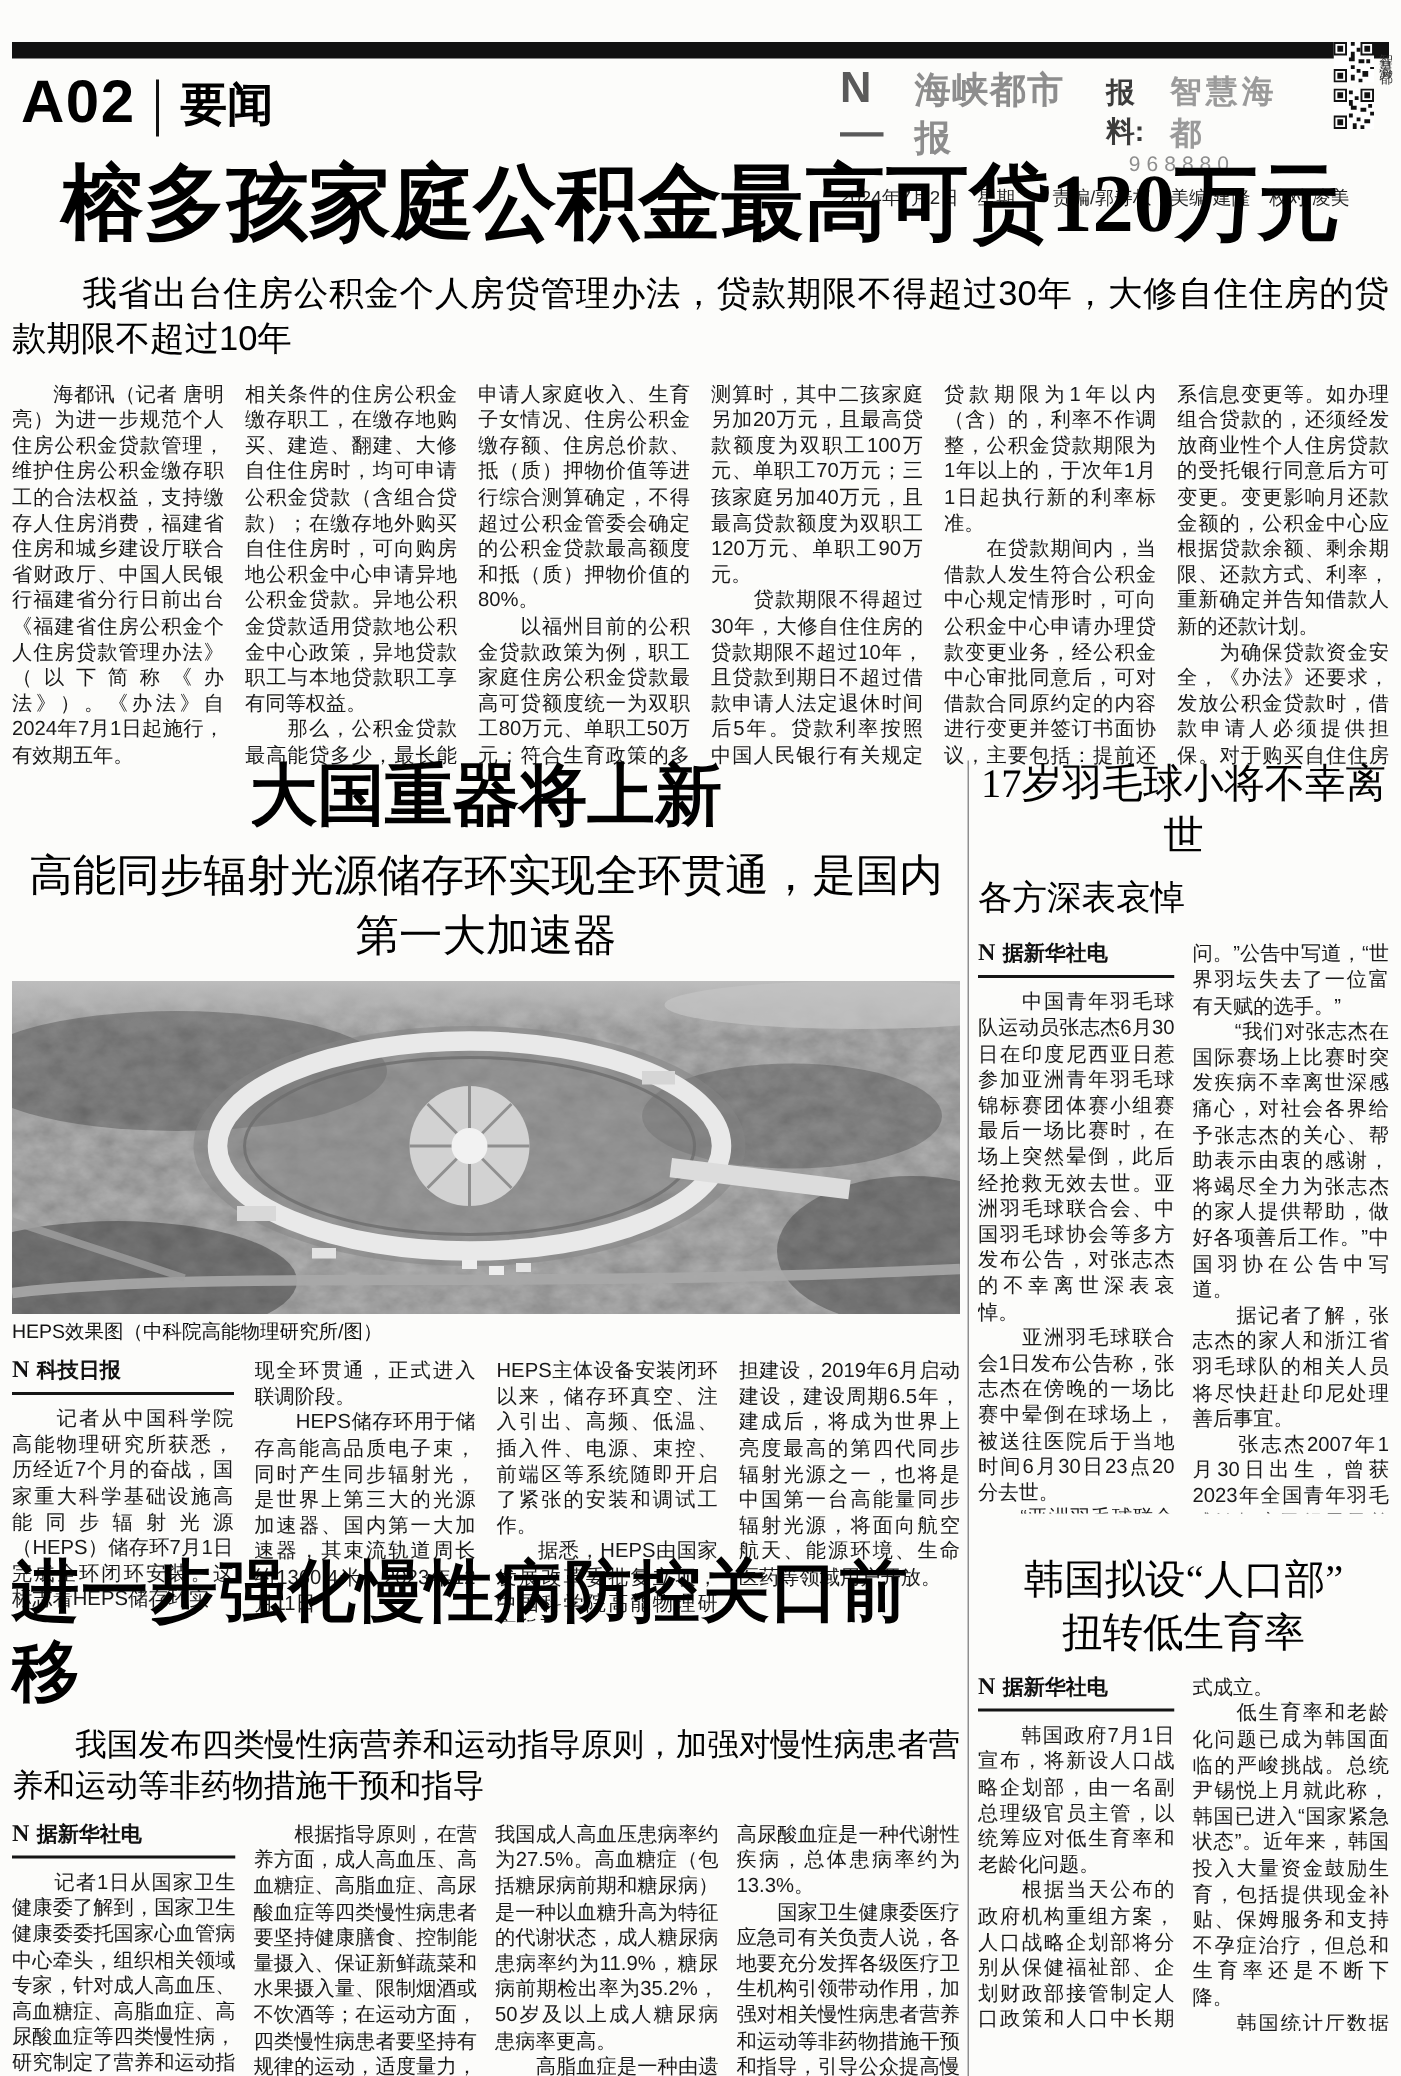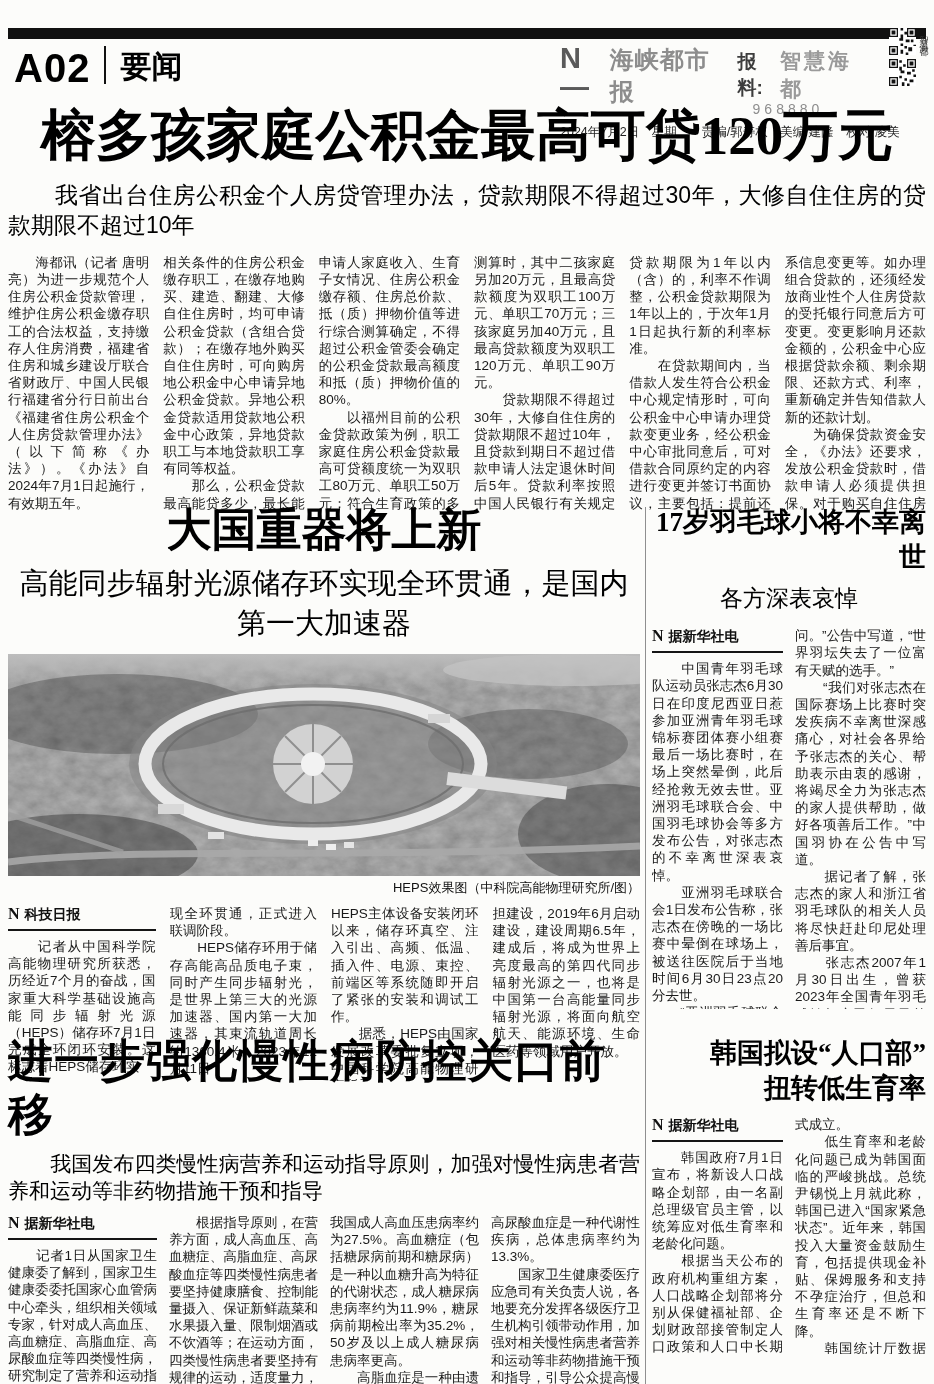--- a/index.html
+++ b/index.html
@@ -1,21 +1,21 @@
 <!DOCTYPE html>
 <html><head>
 <meta charset="utf-8">
 <style>
   html,body{margin:0;padding:0;background:#e9e9e5;}
   .page{position:relative;width:934px;height:1384px;margin:0 auto;background:#fcfcfa;overflow:hidden;
         font-family:"Liberation Sans","DejaVu Sans",sans-serif;color:#1c1c1c;}
 
   
   .topbar{position:absolute;left:8px;top:28px;width:918px;height:11px;background:#111;}
-  .header-left{position:absolute;left:14px;top:46px;display:flex;align-items:flex-start;gap:14px;}
+  .header-left{position:absolute;left:14px;top:46px;display:flex;align-items:flex-end;gap:14px;}
   .edition{font-size:40px;font-weight:bold;letter-spacing:1px;color:#000;}
   .hdr-div{width:2px;height:38px;background:#111;}
   .section-title{font-size:31px;font-weight:900;color:#000;font-family:"Liberation Serif","DejaVu Serif",serif;}
   .brand{position:absolute;left:560px;top:44px;width:312px;}
   .brand-row{display:flex;align-items:baseline;}
   .logo-n{font-size:29px;font-weight:900;color:#5a5a5a;line-height:1;}
   .paper-name{font-size:24px;font-weight:bold;color:#8d8d8d;letter-spacing:1px;margin-left:2px;}
   .baoliao{margin-left:8px;display:flex;flex-direction:column;}
   .baoliao-top{display:flex;align-items:center;}
   .baoliao-label{font-size:19px;font-weight:900;color:#3c3c3c;}
@@ -40,28 +40,28 @@
            text-align:center;line-height:1.25;color:#000;}
   .sub-fund{margin-top:9px;font-size:23px;line-height:30px;text-align:justify;white-space:pre-line;color:#000;}
   .art-fund .cols{margin-top:14px;height:256px;}
 
   
   .art-heps{position:absolute;left:8px;top:503px;width:632px;}
   .hl-heps{font-family:"Liberation Serif","DejaVu Serif",serif;font-weight:700;font-size:45px;
            text-align:center;color:#000;line-height:1.2;}
   .sub-heps{font-size:29px;text-align:center;margin-top:7px;color:#000;}
   .photo{display:block;margin-top:10px;}
-  .caption{text-align:right;font-size:13px;margin-top:3px;color:#111;}
+  .caption{font-size:13px;margin-top:3px;color:#111;}
   .art-heps .cols{margin-top:8px;height:176px;}
 
   
   .art-bad{position:absolute;left:652px;top:505px;width:274px;}
-  .hl-side{font-family:"Liberation Serif","DejaVu Serif",serif;font-size:27px;font-weight:700;
-           text-align:right;color:#000;line-height:1.3;white-space:pre-line;}
-  .sub-side{font-size:23px;text-align:center;margin-top:8px;color:#000;}
+  .hl-side{font-family:"Liberation Serif","DejaVu Serif",serif;font-size:27px;font-weight:400;
+           text-align:center;color:#000;line-height:1.3;white-space:pre-line;}
+  .sub-side{font-size:23px;text-align:left;margin-top:8px;color:#000;}
   .art-bad .cols{margin-top:13px;height:382px;gap:12px;}
 
   
   .art-kor{position:absolute;left:652px;top:1036px;width:274px;}
   .art-kor .cols{margin-top:10px;height:238px;gap:12px;}
 
   
   .art-chr{position:absolute;left:8px;top:1034px;width:632px;}
   .hl-chr{font-family:"Liberation Serif","DejaVu Serif",serif;font-size:45px;font-weight:900;
           letter-spacing:1px;color:#000;line-height:1.2;}

